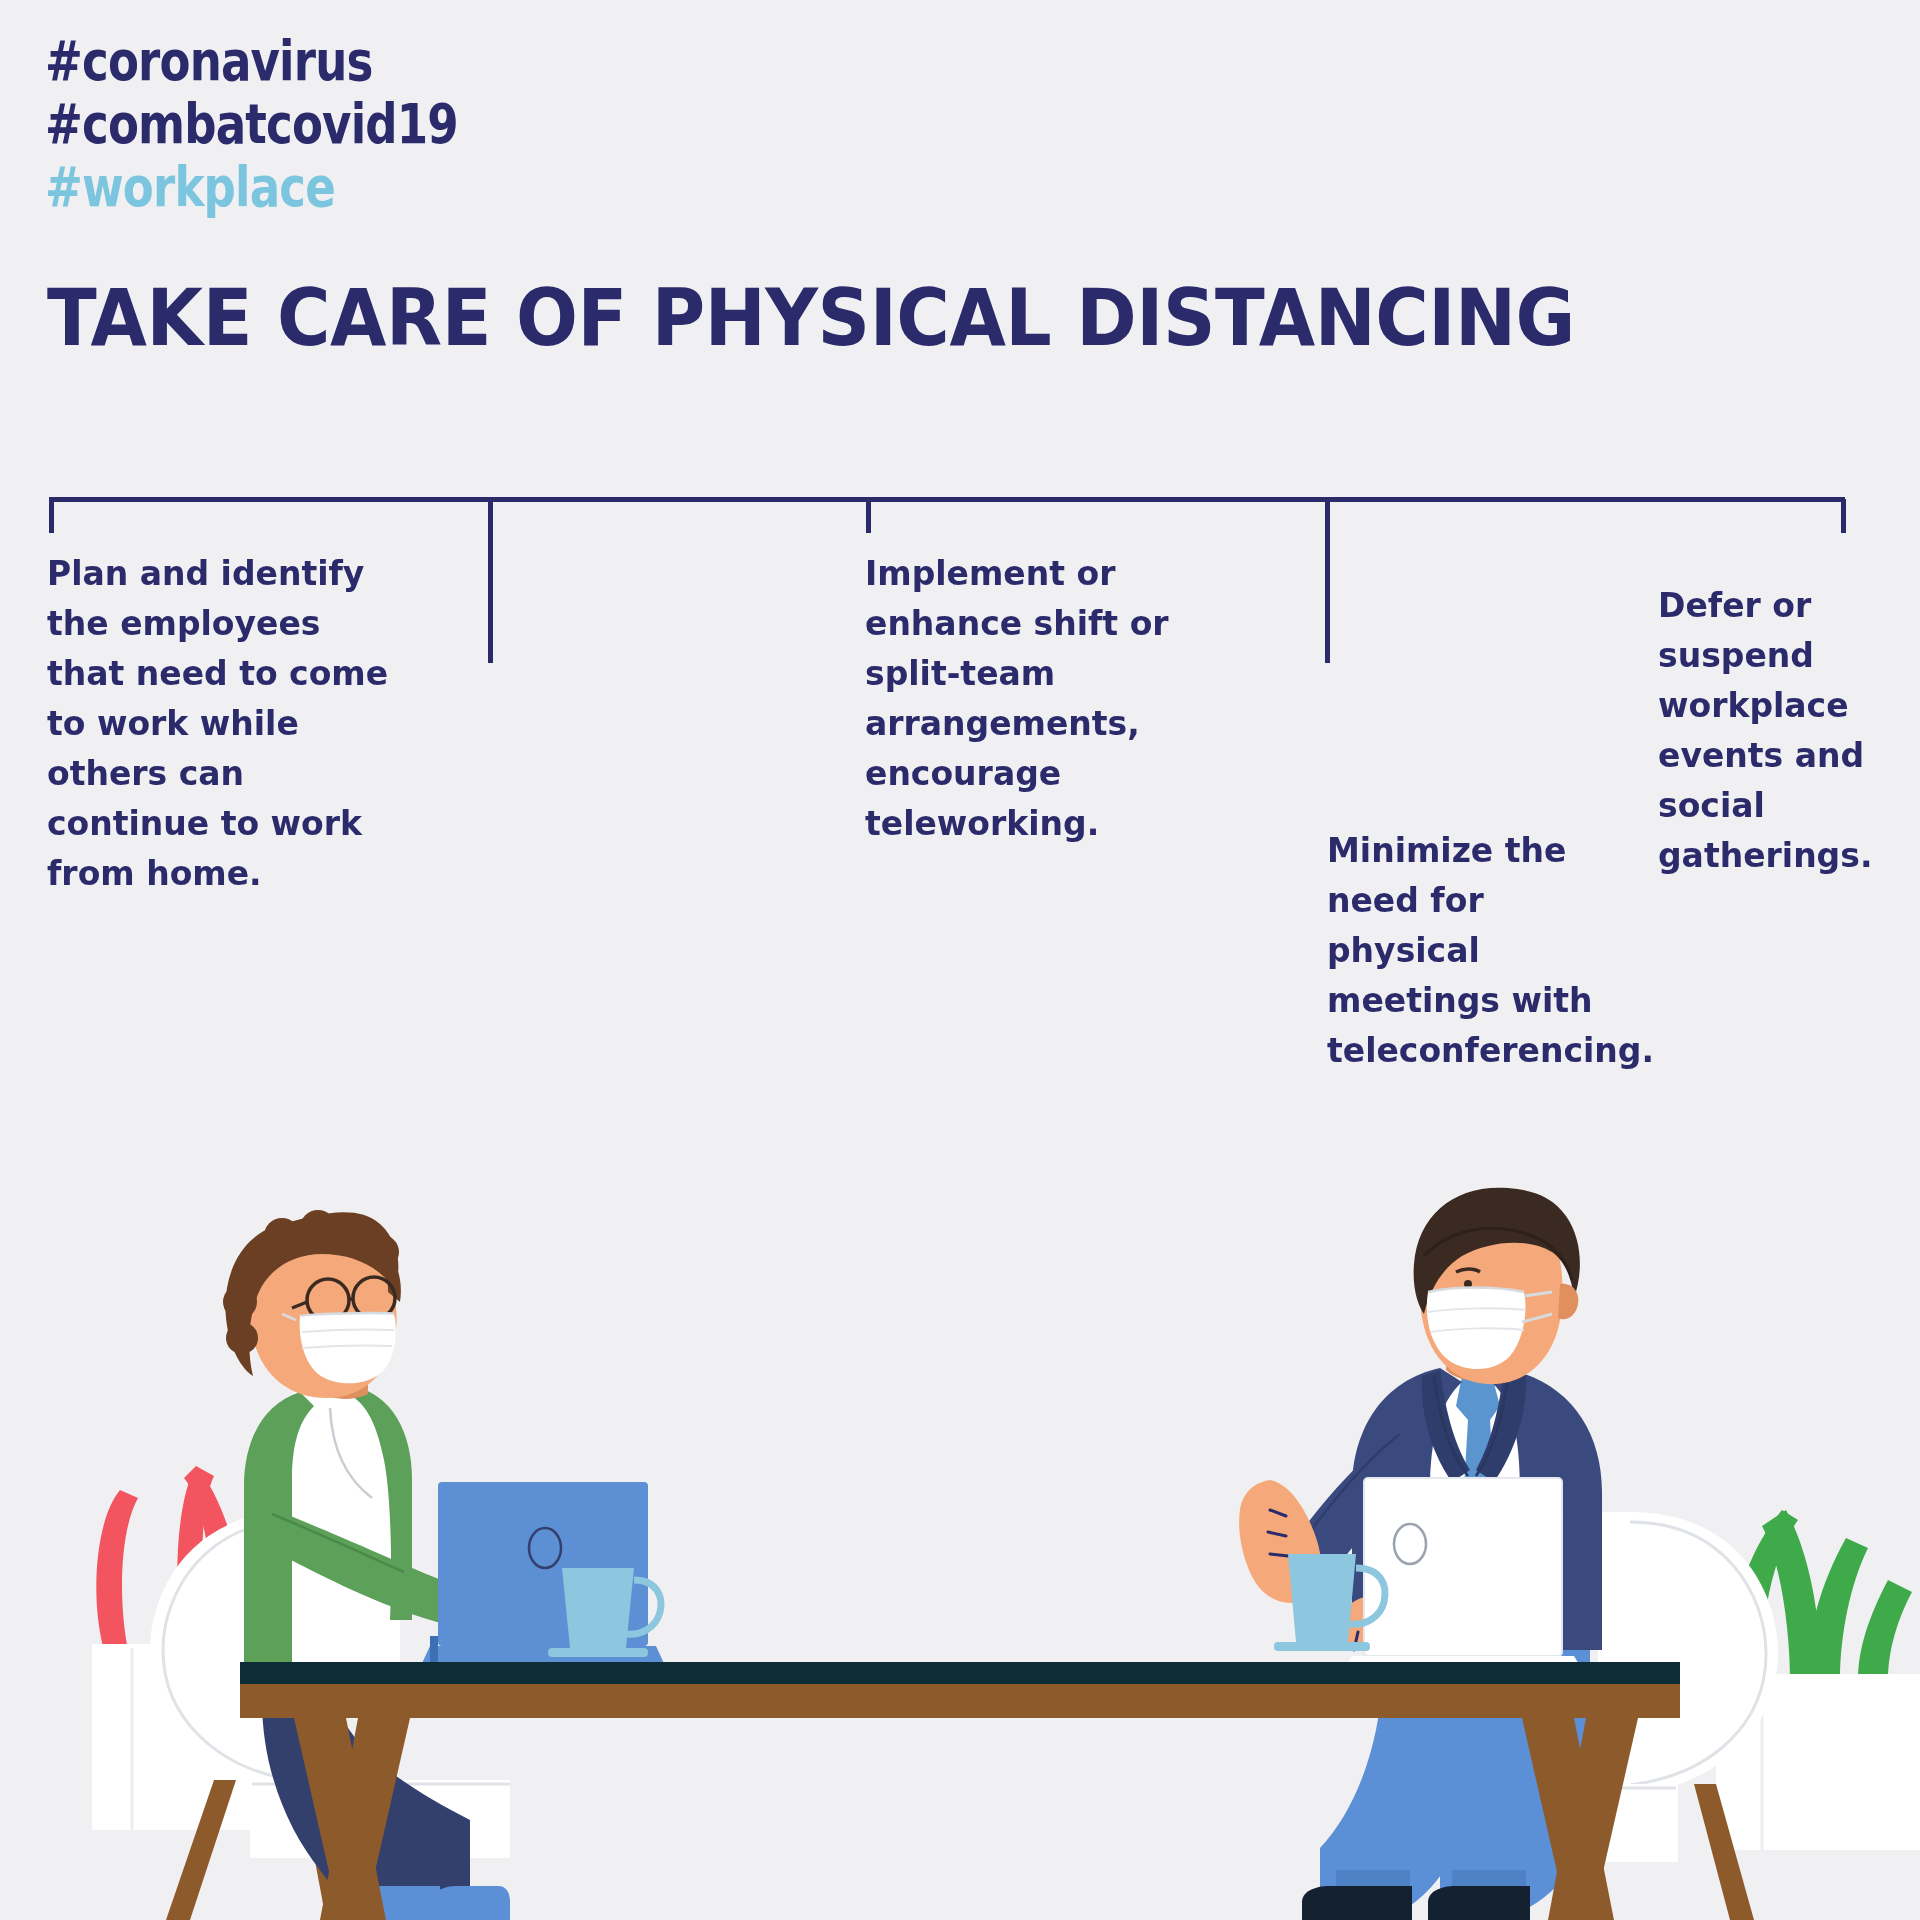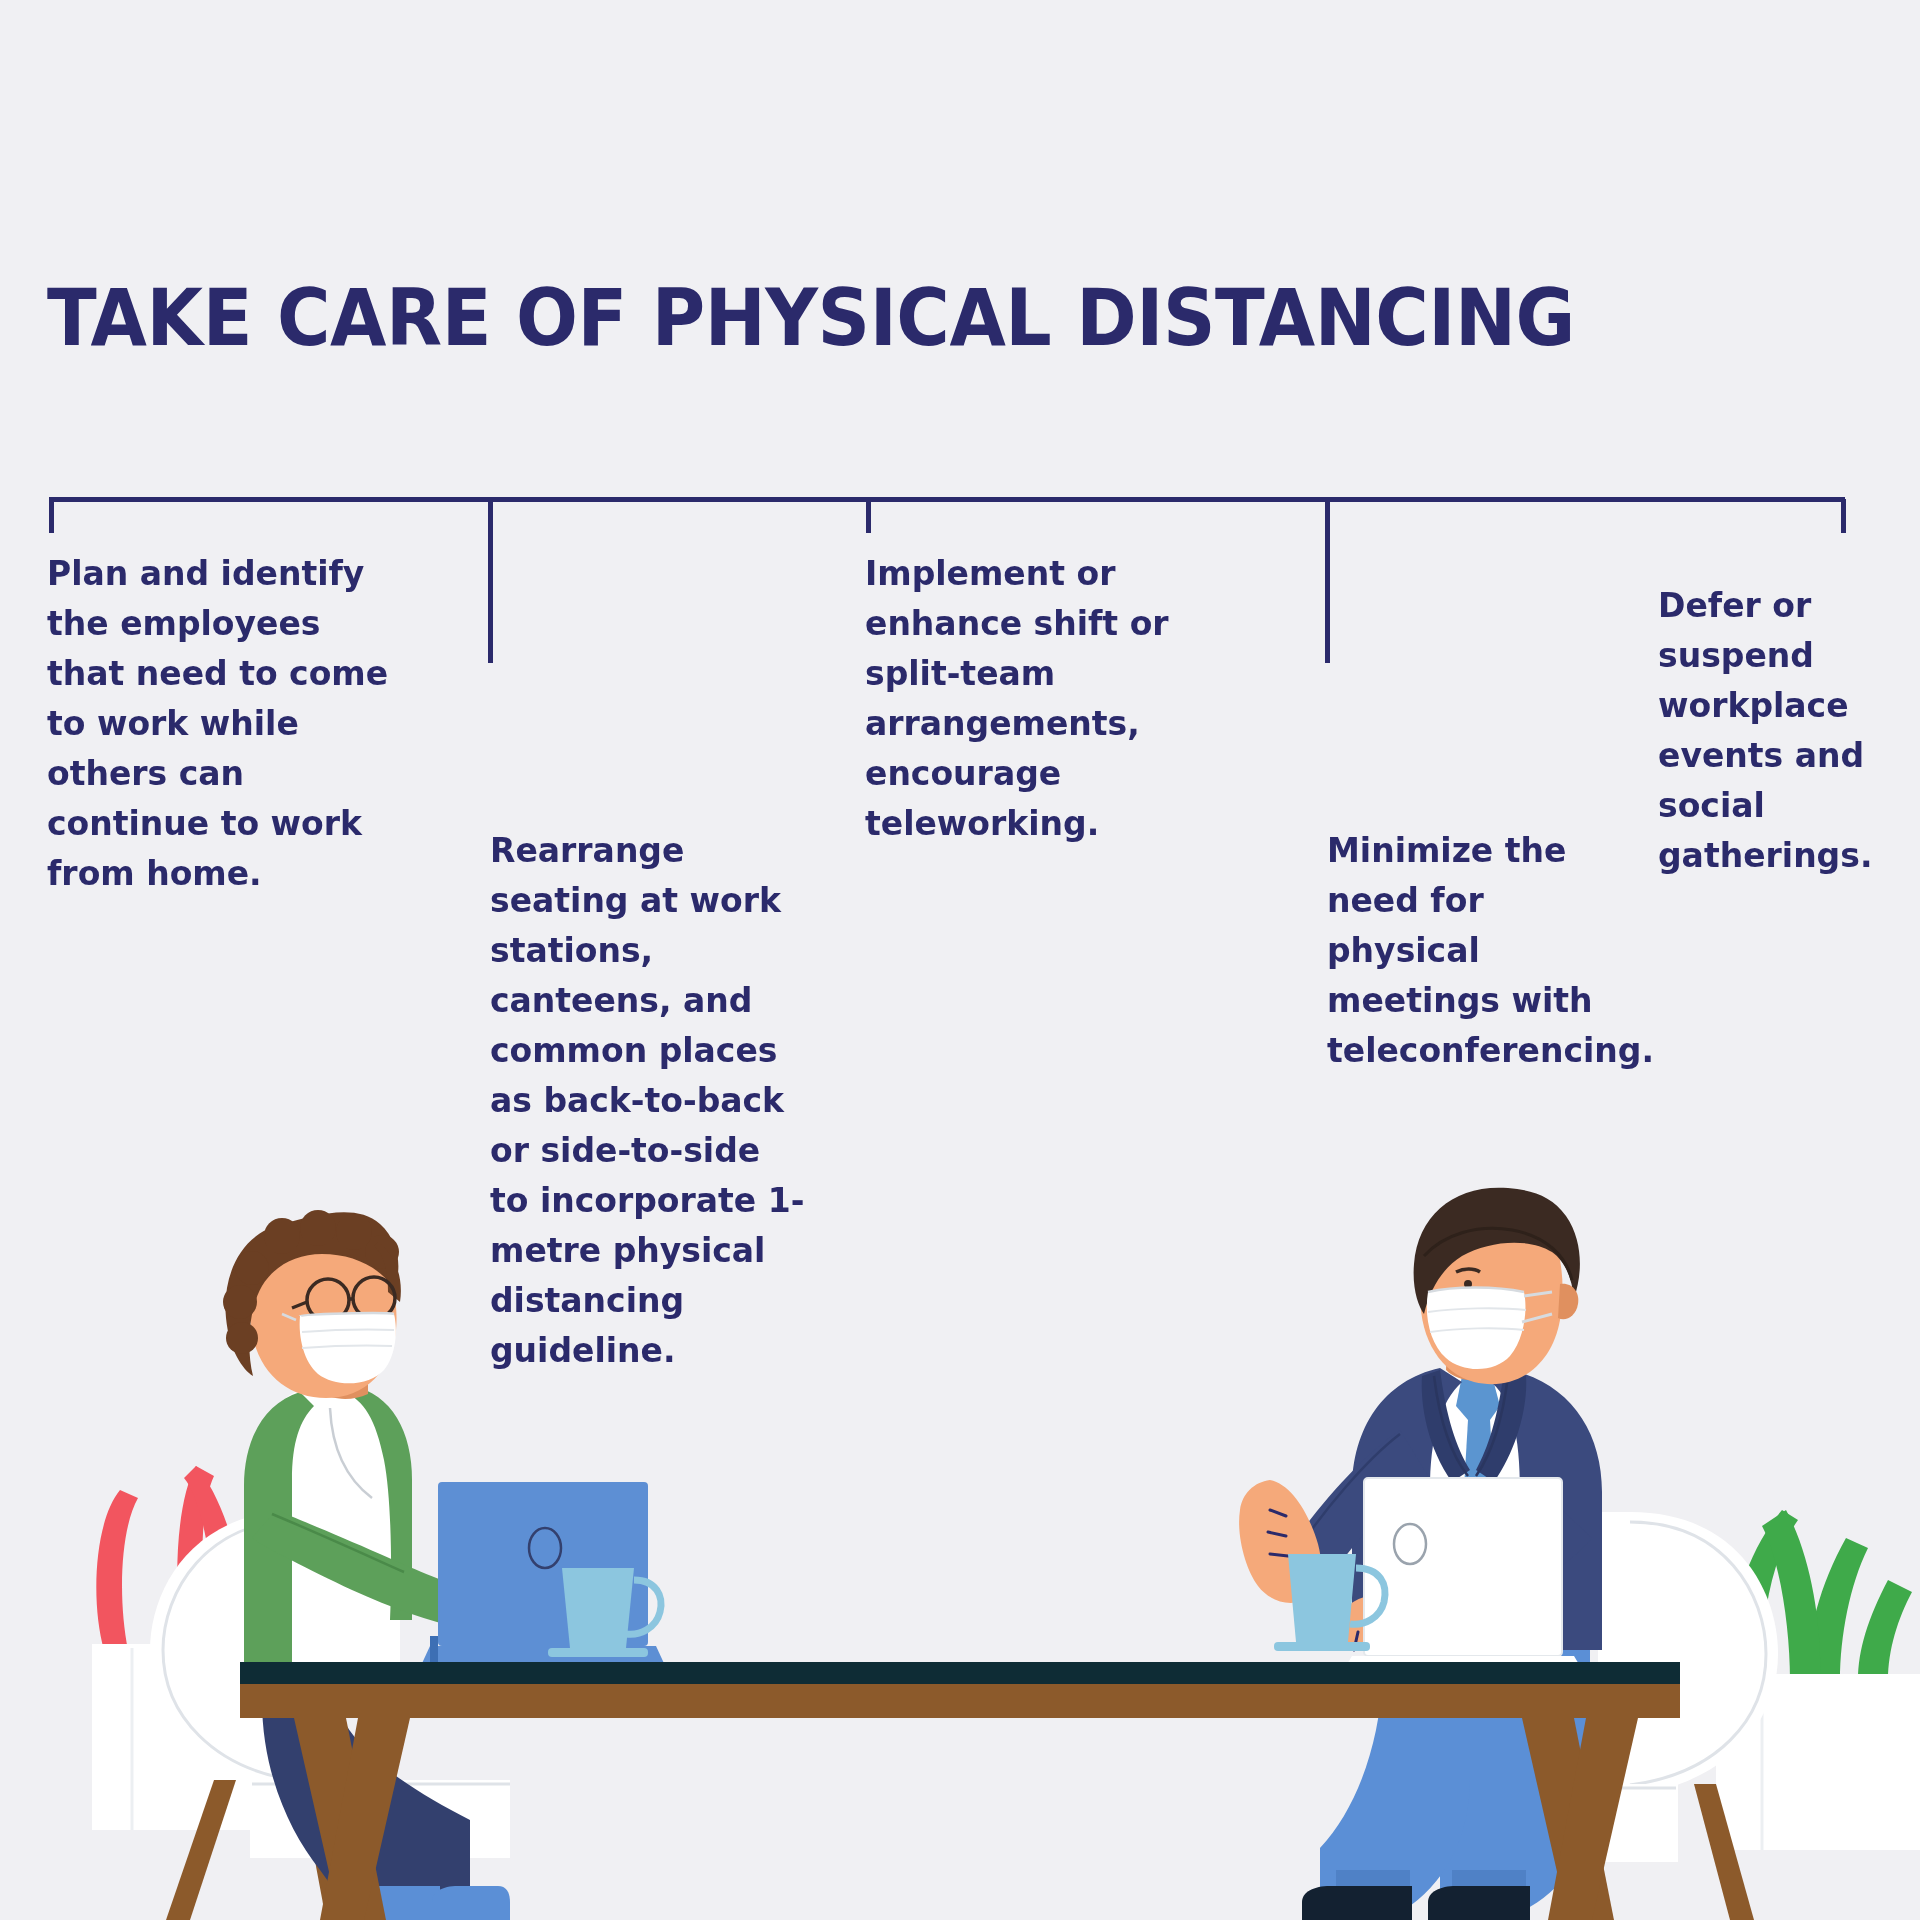--- a/index.html
+++ b/index.html
@@ -62,20 +62,25 @@
   .col-5 { left:1658px; top:537px; width:250px;margin-top:44px; }
 
   
   .illus { position:absolute; left:0; top:1180px; width:1920px; height:740px; }
 </style>
 </head>
 <body>
 
 <div id="stage">
 
+  <div class="hashtags">
+    <div class="tag navy">#coronavirus</div>
+    <div class="tag navy">#combatcovid19</div>
+    <div class="tag cyan">#workplace</div>
+  </div>
 
   <div class="title">TAKE CARE OF PHYSICAL DISTANCING</div>
 
   <svg class="bracket" viewBox="0 0 1920 700">
     <g stroke="#2b2a6b" stroke-width="5" fill="none" shape-rendering="crispEdges">
 
       <line x1="49" y1="499" x2="1845" y2="499"></line>
 
       <line x1="51" y1="499" x2="51" y2="533"></line>
 
@@ -83,21 +88,20 @@
 
       <line x1="868" y1="499" x2="868" y2="533"></line>
 
       <line x1="1327" y1="499" x2="1327" y2="663"></line>
 
       <line x1="1843" y1="499" x2="1843" y2="533"></line>
     </g>
   </svg>
 
   <div class="col col-1">Plan and identify the employees that need to come to work while others can continue to work from home.</div>
-  <div class="col col-2">Rearrange seating at work stations, canteens, and common places as back-to-back or side-to-side to incorporate 1-metre physical distancing guideline.</div>
   <div class="col col-3">Implement or enhance shift or split-team arrangements, encourage teleworking.</div>
   <div class="col col-4">Minimize the need for physical meetings with teleconferencing.</div>
   <div class="col col-5">Defer or suspend workplace events and social gatherings.</div>
 
   <svg class="illus" viewBox="0 0 1920 740">
 
     <g>
       <path d="M120 310 C95 340 90 420 104 470 L128 470 C118 420 120 350 138 318 Z" fill="#f2555f"></path>
       <path d="M196 286 C176 320 172 410 184 470 L212 470 C200 410 198 330 214 296 Z" fill="#f2555f"></path>
       <path d="M262 300 C250 340 246 420 254 470 L280 470 C272 420 272 344 284 312 Z" fill="#f2555f"></path>

